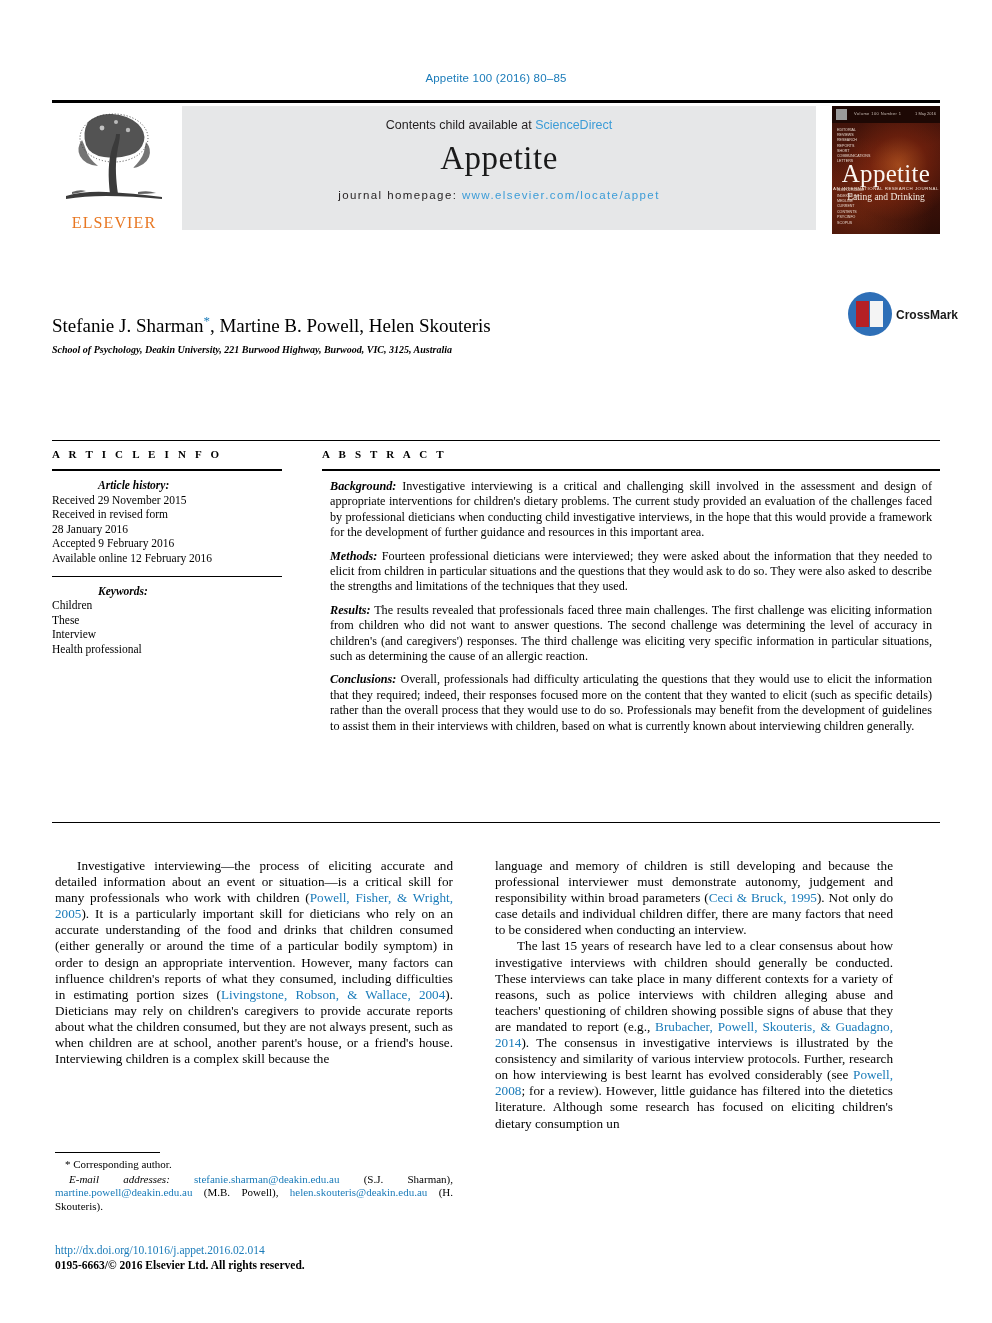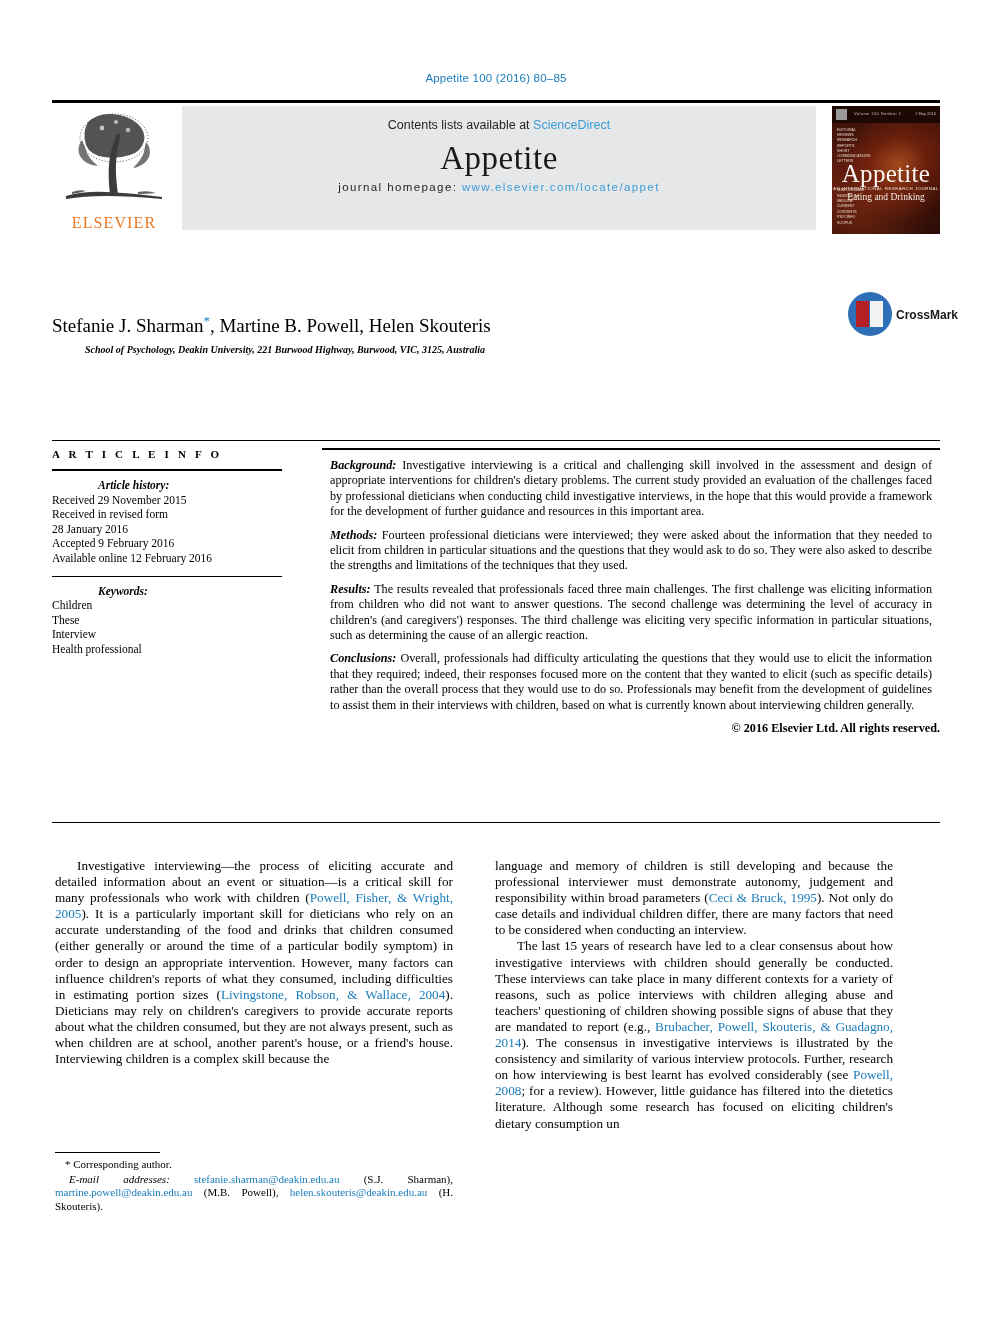--- a/index.html
+++ b/index.html
@@ -90,21 +90,21 @@
     color: #3c9cd7;
   }
   .journal-name {
     margin-top: 8px;
     font-family: "Liberation Serif", serif;
     font-size: 33px;
     color: #1a1a1a;
     letter-spacing: .5px;
   }
   .homepage-line {
-    margin-top: 4px;
+    margin-top: 12px;
     font-family: "Liberation Sans", sans-serif;
     font-size: 11.5px;
     letter-spacing: 1.4px;
     color: #231f20;
   }
   .homepage-line .url { color: #3c9cd7; }
 
   .cover-box {
     position: absolute;
     top: 6px;
@@ -220,21 +220,20 @@
     font-size: 13px;
     vertical-align: super;
   }
   .affil {
     margin-top: 7px;
     font-family: "Liberation Serif", serif;
     font-style: italic;
     font-weight: bold;
     font-size: 10px;
     color: #000;
-    margin-left: 33px;
   }
 
   
   .crossmark {
     position: absolute;
     top: 292px;
     left: 848px;
     width: 96px;
     height: 48px;
     text-decoration: underline;
@@ -417,21 +416,21 @@
             <path d="M14 84 q8 -3 14 -1 q-7 2 -14 3 Z" opacity="0.8"></path>
             <path d="M80 84 q10 -2 18 1 q-9 1 -18 1 Z" opacity="0.8"></path>
           </g>
         </svg>
       </div>
       <div class="elsevier-word">ELSEVIER</div>
     </div>
 
     <div class="center-band">
       <div class="contents-line">
-        <span>Contents lists available at </span><span class="sd">ScienceDirect</span>
+        <span>Contents child available at </span><span class="sd">ScienceDirect</span>
       </div>
       <div class="journal-name">Appetite</div>
       <div class="homepage-line">
         <span>journal homepage: </span><span class="url">www.elsevier.com/locate/appet</span>
       </div>
     </div>
 
     <div class="cover-box">
       <div class="cover-inner"></div>
       <div class="cover-topbar">
@@ -491,27 +490,27 @@
     <div class="info-text">
       <div class="ital">Keywords:</div>
       <div>Children</div>
       <div>These</div>
       <div>Interview</div>
       <div>Health professional</div>
     </div>
   </div>
 
   <div class="abs-col">
+    <div class="sec-head">A B S T R A C T</div>
     <div class="hr-black"></div>
     <div class="abs-text">
       <p><span class="lbl">Background:</span><span> Investigative interviewing is a critical and challenging skill involved in the assessment and design of appropriate interventions for children's dietary problems. The current study provided an evaluation of the challenges faced by professional dieticians when conducting child investigative interviews, in the hope that this would provide a framework for the development of further guidance and resources in this important area.</span></p>
       <p><span class="lbl">Methods:</span><span> Fourteen professional dieticians were interviewed; they were asked about the information that they needed to elicit from children in particular situations and the questions that they would ask to do so. They were also asked to describe the strengths and limitations of the techniques that they used.</span></p>
       <p><span class="lbl">Results:</span><span> The results revealed that professionals faced three main challenges. The first challenge was eliciting information from children who did not want to answer questions. The second challenge was determining the level of accuracy in children's (and caregivers') responses. The third challenge was eliciting very specific information in particular situations, such as determining the cause of an allergic reaction.</span></p>
       <p><span class="lbl">Conclusions:</span><span> Overall, professionals had difficulty articulating the questions that they would use to elicit the information that they required; indeed, their responses focused more on the content that they wanted to elicit (such as specific details) rather than the overall process that they would use to do so. Professionals may benefit from the development of guidelines to assist them in their interviews with children, based on what is currently known about interviewing children generally.</span></p>
-      <div class="copyline">© 2016 Elsevier Ltd. All rights reserved.</div>
     </div>
   </div>
 
   <div class="body-col body-left">
     <p><span>Investigative interviewing—the process of eliciting accurate and detailed information about an event or situation—is a critical skill for many professionals who work with children (</span><span class="lnk">Powell, Fisher, &amp; Wright, 2005</span><span>). It is a particularly important skill for dieticians who rely on an accurate understanding of the food and drinks that children consumed (either generally or around the time of a particular bodily symptom) in order to design an appropriate intervention. However, many factors can influence children's reports of what they consumed, including difficulties in estimating portion sizes (</span><span class="lnk">Livingstone, Robson, &amp; Wallace, 2004</span><span>). Dieticians may rely on children's caregivers to provide accurate reports about what the children consumed, but they are not always present, such as when children are at school, another parent's house, or a friend's house. Interviewing children is a complex skill because the</span></p>
   </div>
 
   <div class="body-col body-right">
     <p style="text-indent:0"><span>language and memory of children is still developing and because the professional interviewer must demonstrate autonomy, judgement and responsibility within broad parameters (</span><span class="lnk">Ceci &amp; Bruck, 1995</span><span>). Not only do case details and individual children differ, there are many factors that need to be considered when conducting an interview.</span></p>
     <p><span>The last 15 years of research have led to a clear consensus about how investigative interviews with children should generally be conducted. These interviews can take place in many different contexts for a variety of reasons, such as police interviews with children alleging abuse and teachers' questioning of children showing possible signs of abuse that they are mandated to report (e.g., </span><span class="lnk">Brubacher, Powell, Skouteris, &amp; Guadagno, 2014</span><span>). The consensus in investigative interviews is illustrated by the consistency and similarity of various interview protocols. Further, research on how interviewing is best learnt has evolved considerably (see </span><span class="lnk">Powell, 2008</span><span>; for a review). However, little guidance has filtered into the dietetics literature. Although some research has focused on eliciting children's dietary consumption un</span></p>
@@ -519,14 +518,18 @@
 
   <div class="foot-rule"></div>
   <div class="footnotes">
     <div class="corr">* Corresponding author.</div>
     <div class="emails">
       <span class="ei">E-mail addresses:</span>
       <span class="lnk">stefanie.sharman@deakin.edu.au</span><span> (S.J. Sharman), </span><span class="lnk">martine.powell@deakin.edu.au</span><span> (M.B. Powell), </span><span class="lnk">helen.skouteris@deakin.edu.au</span><span> (H. Skouteris).</span>
     </div>
   </div>
 
+  <div class="doi-block">
+    <div class="doi">http://dx.doi.org/10.1016/j.appet.2016.02.014</div>
+    <div class="issn">0195-6663/© 2016 Elsevier Ltd. All rights reserved.</div>
+  </div>
 
 </div>
 
 </body></html>

